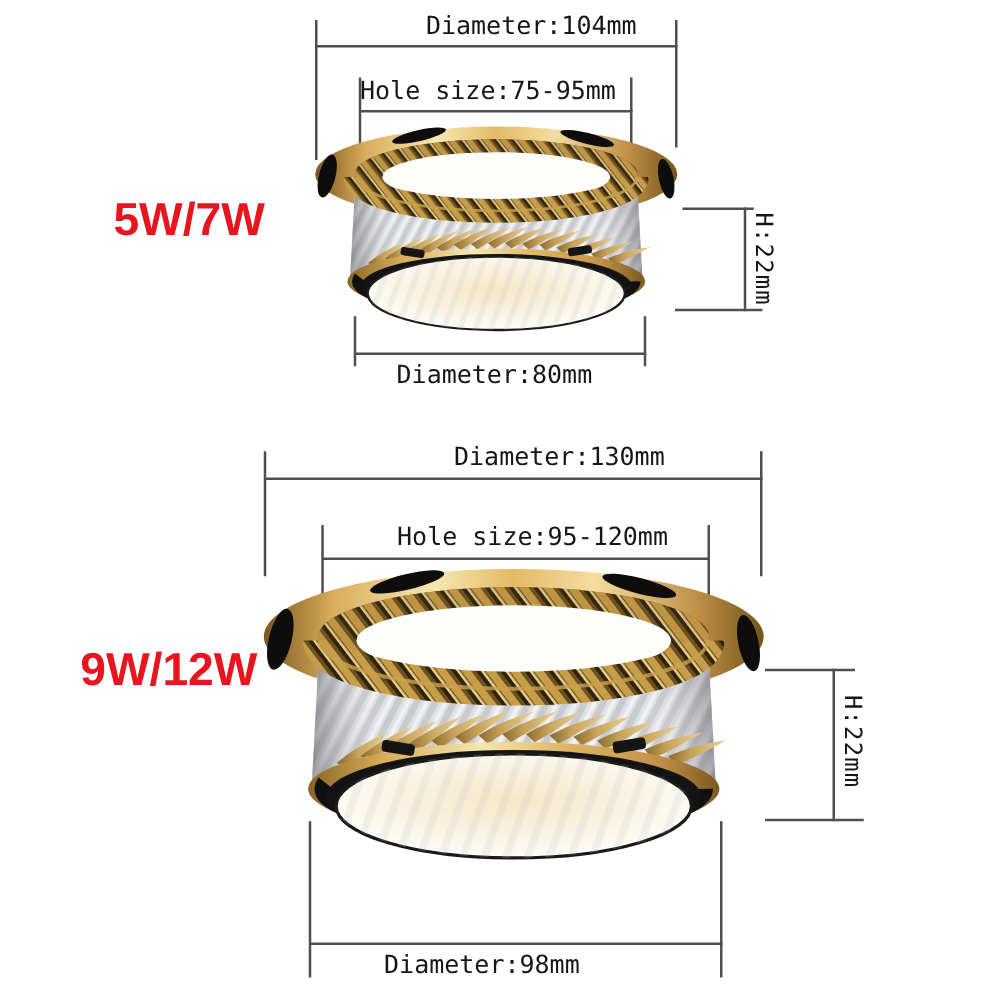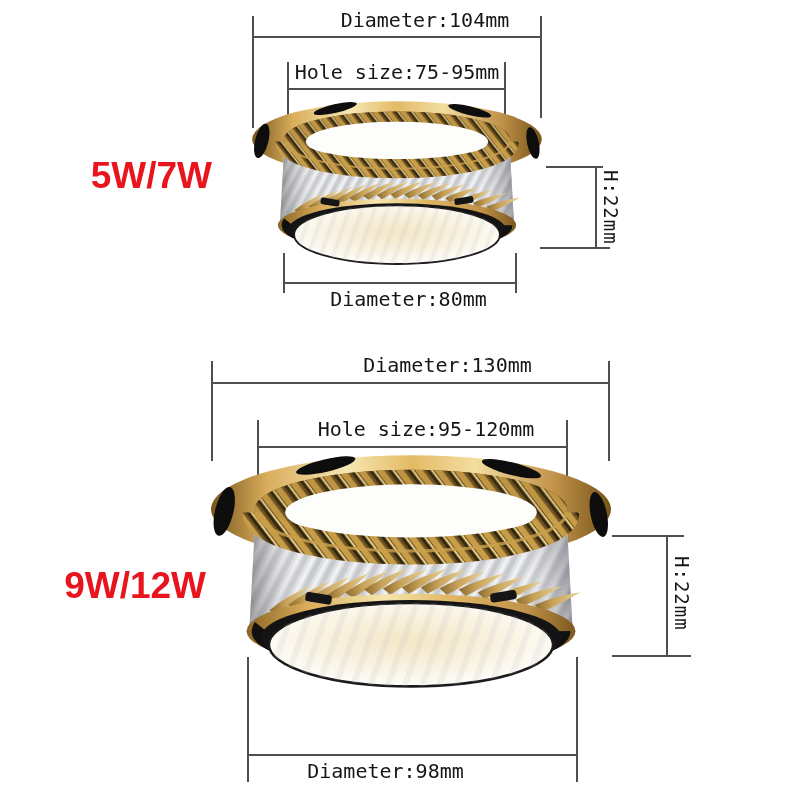--- a/index.html
+++ b/index.html
@@ -131,52 +131,52 @@
         <ellipse cx="200" cy="185" rx="140" ry="40" fill="url(#pDiffRibs)" opacity="0.55"></ellipse>
       </g>
     </defs>
   </svg>
 
   <div class="dimtext" style="left:253px;top:8px;width:344px">Diameter:104mm</div>
   <div class="hline" style="left:253px;top:36px;width:289px"></div>
   <div class="vline" style="left:252px;top:16px;height:112px"></div>
   <div class="vline" style="left:540px;top:16px;height:102px"></div>
 
-  <div class="dimtext" style="left:288px;top:60px;width:218px">Hole size:75-95mm</div>
+  <div class="dimtext" style="left:288px;top:60px;width:180px">Hole size:75-95mm</div>
   <div class="hline" style="left:288px;top:88px;width:218px"></div>
   <div class="vline" style="left:287px;top:62px;height:80px"></div>
   <div class="vline" style="left:504px;top:62px;height:88px"></div>
 
   <div class="wattage" style="left:78px;top:156px;width:134px">5W/7W</div>
 
   <svg class="fixture" style="left:250px;top:99px;width:294px;height:176px" viewBox="0 0 400 240" preserveAspectRatio="none">
       <use href="#fixture-sym"></use>
     </svg>
 
   <div class="hline" style="left:546px;top:166px;width:57px"></div>
   <div class="hline" style="left:540px;top:247px;width:70px"></div>
   <div class="vline" style="left:595px;top:166px;height:83px"></div>
   <div class="dimtext vert" style="left:600px;top:170px">H:22mm</div>
 
   <div class="hline" style="left:284px;top:282px;width:233px"></div>
   <div class="vline" style="left:283px;top:253px;height:40px"></div>
   <div class="vline" style="left:515px;top:253px;height:40px"></div>
-  <div class="dimtext" style="left:292px;top:287px;width:233px">Diameter:80mm</div>
+  <div class="dimtext" style="left:279px;top:287px;width:233px">Diameter:80mm</div>
 
   <div class="dimtext" style="left:212px;top:353px;width:471px">Diameter:130mm</div>
   <div class="hline" style="left:212px;top:382px;width:398px"></div>
   <div class="vline" style="left:211px;top:361px;height:100px"></div>
   <div class="vline" style="left:608px;top:361px;height:100px"></div>
 
   <div class="dimtext" style="left:258px;top:417px;width:336px">Hole size:95-120mm</div>
   <div class="hline" style="left:258px;top:446px;width:310px"></div>
   <div class="vline" style="left:257px;top:420px;height:94px"></div>
   <div class="vline" style="left:566px;top:420px;height:97px"></div>
 
-  <div class="wattage" style="left:46px;top:566px;width:160px">9W/12W</div>
+  <div class="wattage" style="left:46px;top:516px;width:160px">9W/12W</div>
 
   <svg class="fixture" style="left:208px;top:452px;width:406px;height:250px" viewBox="0 0 400 240" preserveAspectRatio="none">
       <use href="#fixture-sym"></use>
     </svg>
 
   <div class="hline" style="left:612px;top:535px;width:72px"></div>
   <div class="hline" style="left:612px;top:655px;width:79px"></div>
   <div class="vline" style="left:666px;top:535px;height:122px"></div>
   <div class="dimtext vert" style="left:671px;top:556px">H:22mm</div>
 

